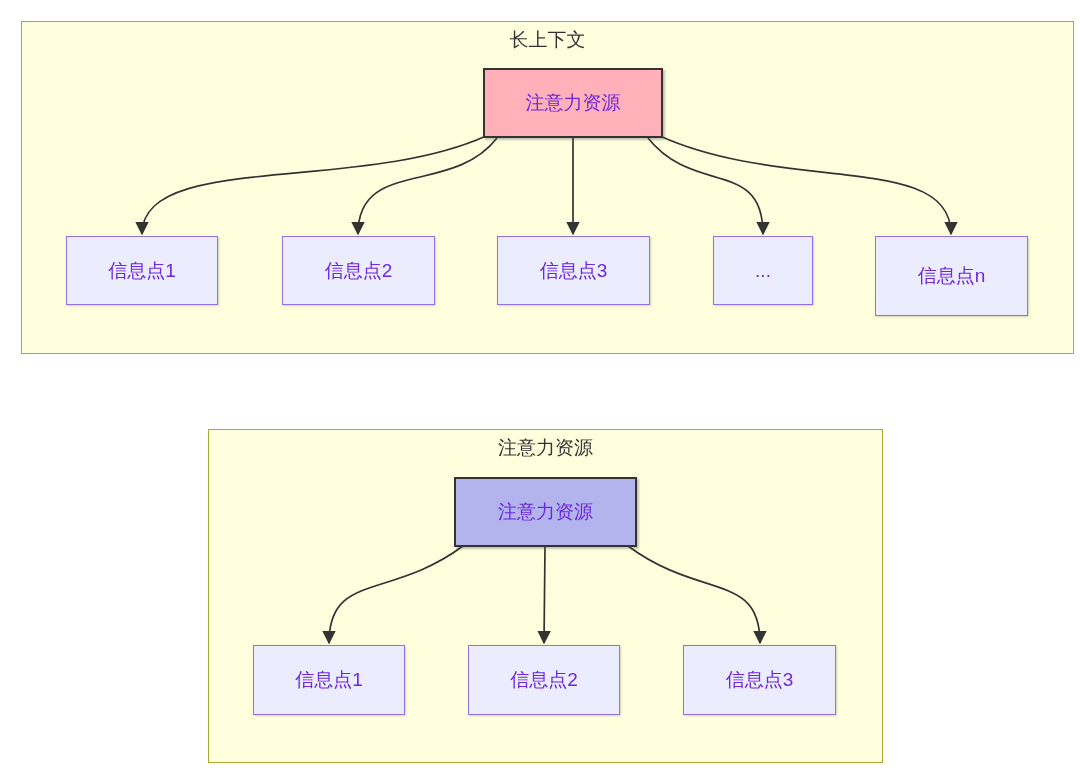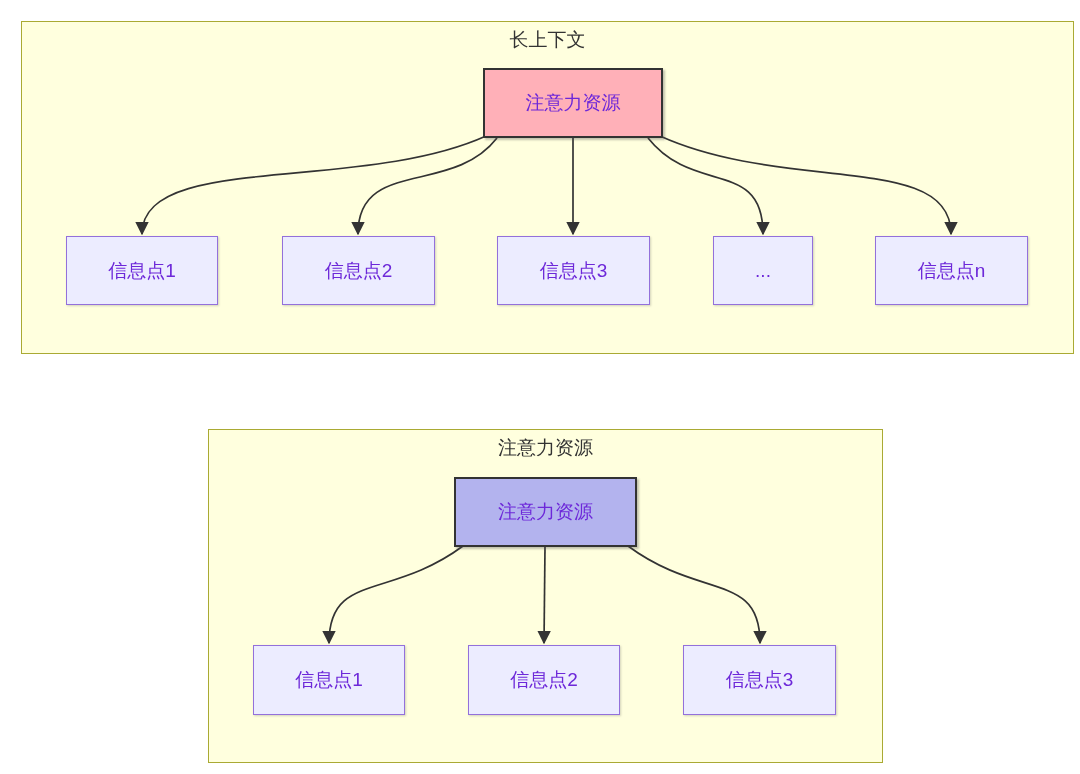--- a/index.html
+++ b/index.html
@@ -56,21 +56,21 @@
     box-shadow: 2px 2px 2px rgba(80,80,80,0.35);
   }
   .attention-long  { left: 483px; top: 68px;  width: 180px; height: 70px; background: #ffb0b8; }
   .attention-short { left: 454px; top: 477px; width: 183px; height: 70px; background: #b3b3ee; }
 
   
   .t1 { left: 66px;  top: 236px; width: 152px; height: 69px; }
   .t2 { left: 282px; top: 236px; width: 153px; height: 69px; }
   .t3 { left: 497px; top: 236px; width: 153px; height: 69px; }
   .t4 { left: 713px; top: 236px; width: 100px; height: 69px; }
-  .t5 { left: 875px; top: 236px; width: 153px; height: 69px; }
+  .t5 { left: 875px; top: 236px; width: 153px; height: 80px; }
 
   
   .b1 { left: 253px; top: 645px; width: 152px; height: 70px; }
   .b2 { left: 468px; top: 645px; width: 152px; height: 70px; }
   .b3 { left: 683px; top: 645px; width: 153px; height: 70px; }
 </style>
 </head>
 <body>
 
 <div class="canvas">

